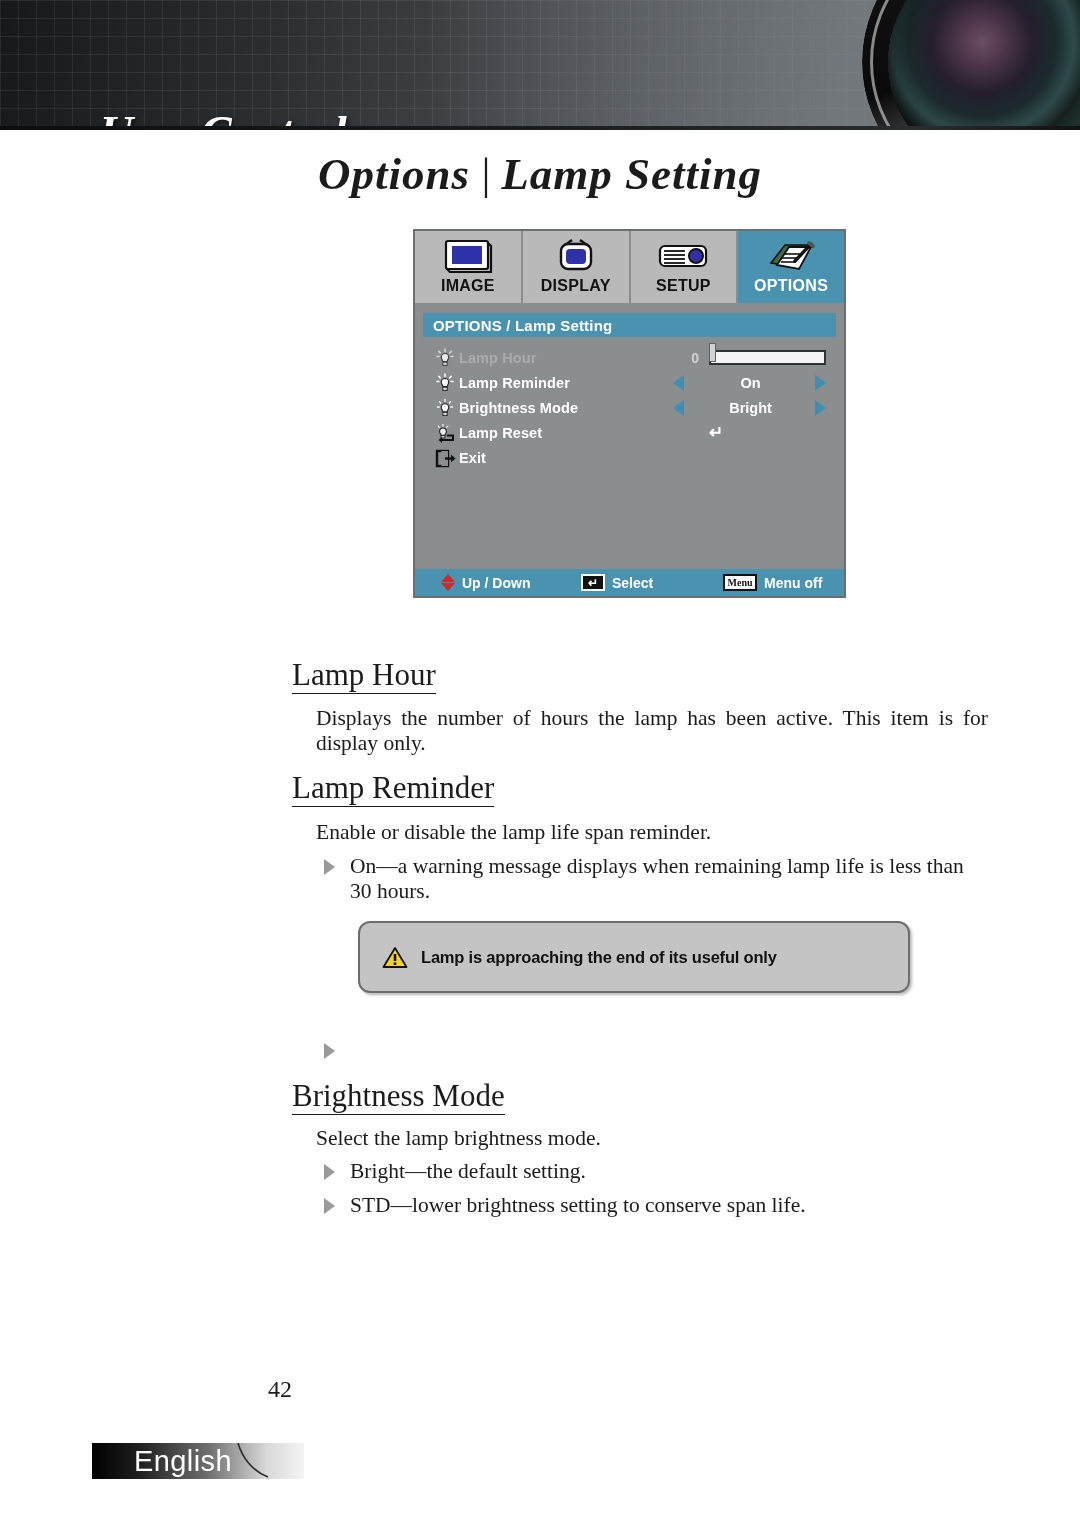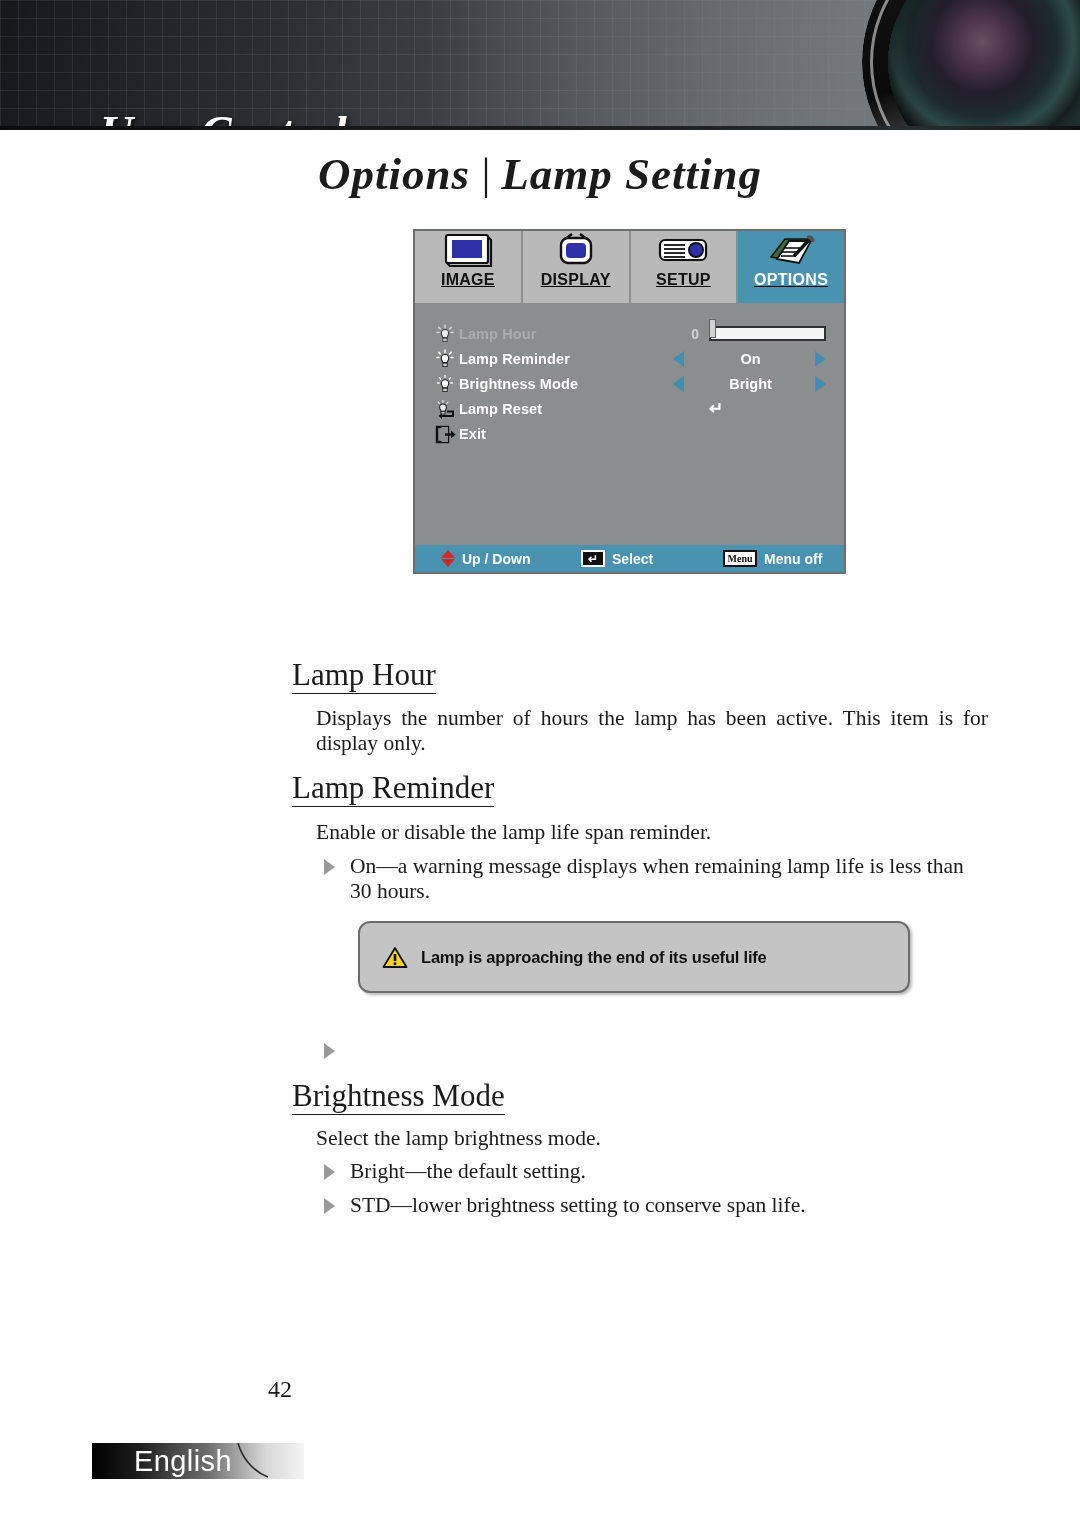--- a/index.html
+++ b/index.html
@@ -109,22 +109,22 @@
   }
   .osd-tabs { display: flex; height: 72px; background: #b9b9b9; }
   .osd-tab {
     flex: 1;
     background: #b9b9b9;
     border-right: 2px solid #8d8d8d;
     display: flex;
     flex-direction: column;
     align-items: center;
     justify-content: flex-start;
+    padding-top: 6px;
     position: relative;
-    text-decoration: underline;
   }
   .osd-tab:last-child { border-right: none; }
   .osd-tab.active { background: #4a93b0; }
   .osd-tab-label {
     font-size: 16px;
     font-weight: bold;
     color: #111;
     letter-spacing: .3px;
     margin-top: 2px;
   }
@@ -402,20 +402,21 @@
           <path d="M30 22 L46 5" stroke="#111" stroke-width="3.4" stroke-linecap="round"></path>
           <path d="M44 4 L48 7" stroke="#555" stroke-width="4" stroke-linecap="round"></path>
         </svg>
       </div>
       <div class="osd-tab-label">OPTIONS</div>
     </div>
   </div>
 
   <div class="osd-subbar"></div>
 
+  <div class="osd-heading">OPTIONS / Lamp Setting</div>
 
   <div class="osd-body">
 
     <div class="osd-row disabled">
       <div class="osd-row-icon">
         <svg width="20" height="20" viewBox="0 0 20 20">
           <g stroke="#d6d9d9" stroke-width="1.5" stroke-linecap="round">
             <line x1="10" y1="1" x2="10" y2="3.4"></line>
               <line x1="3.8" y1="3.2" x2="5.3" y2="5"></line>
             <line x1="16.2" y1="3.2" x2="14.7" y2="5"></line>
@@ -560,21 +561,21 @@
 </div>
 
 <div class="warnbox">
   <div class="warn-tri">
     <svg width="26" height="23" viewBox="0 0 26 23">
       <path d="M13 2 L24.5 21 L1.5 21 Z" fill="#f5d327" stroke="#111" stroke-width="1.8" stroke-linejoin="round"></path>
       <rect x="11.7" y="8" width="2.6" height="7" fill="#111"></rect>
       <rect x="11.7" y="16.4" width="2.6" height="2.6" fill="#111"></rect>
     </svg>
   </div>
-  <div class="warn-text">Lamp is approaching the end of its useful life</div>
+  <div class="warn-text">Lamp is approaching the end of its useful only</div>
 </div>
 
 <div class="footer">
   <span class="footer-lang">English</span>
 </div>
 <div class="footer-curve">
   <svg width="46" height="36" viewBox="0 0 46 36">
     <path d="M10 0 C14 14, 24 28, 40 34" fill="none" stroke="#2b2b2b" stroke-width="1.6"></path>
   </svg>
 </div>

